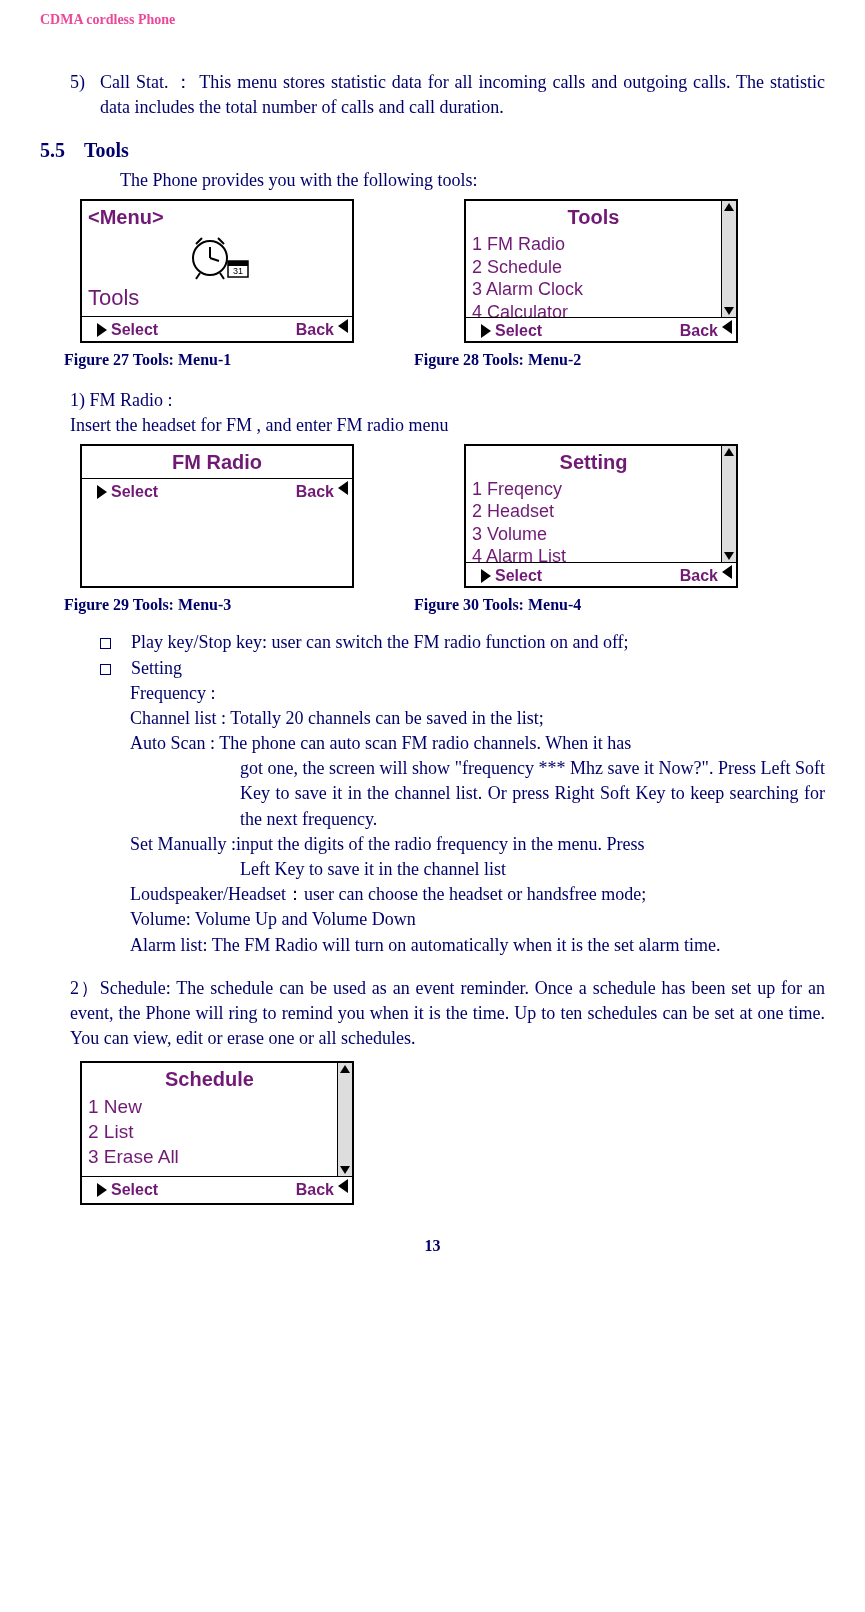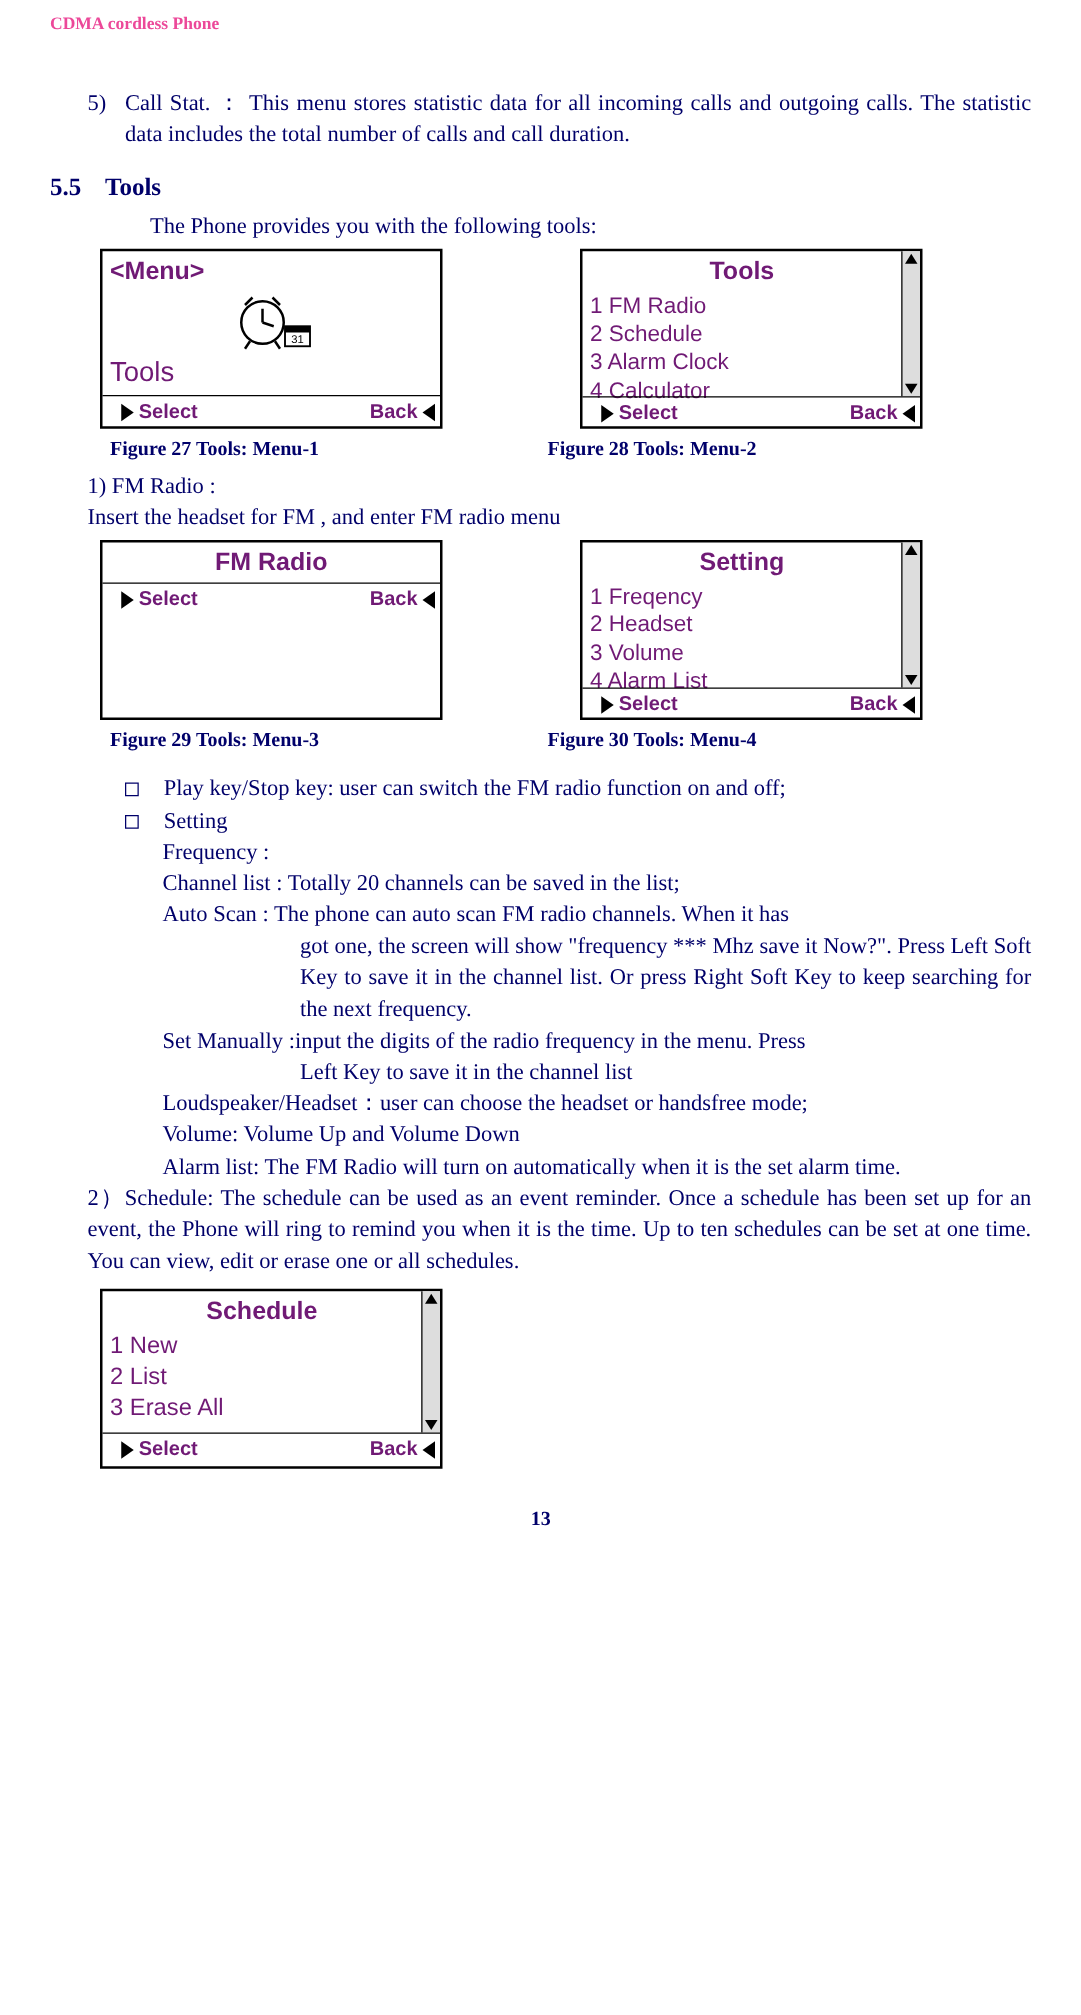--- a/index.html
+++ b/index.html
@@ -113,39 +113,39 @@
   .screens-row {
     display: flex;
     gap: 110px;
     margin-left: 40px;
     margin-top: 6px;
   }
   .captions-row {
     display: flex;
     margin-top: 6px;
   }
-  .cap1 { margin-left: 48px; width: 350px; }
+  .cap1 { margin-left: 24px; width: 350px; }
   .cap2 { }
   .bullet-row {
     display: flex;
     margin-left: 60px;
   }
   .bullet-sq {
     width: 9px; height: 9px;
     border: 1.5px solid #00006a;
     margin-top: 8px;
     margin-right: 20px;
     flex-shrink: 0;
   }
   .sub-indent { margin-left: 90px; }
   .auto-indent { margin-left: 200px; text-align: justify; }
   .justify { text-align: justify; }
   svg { display: block; }
   .sk-left { display: flex; align-items: center; padding-left: 11px; }
-  .sk-right { display: flex; align-items: center; }
+  .sk-right { display: flex; }
   .body-row { display: flex; height: 100%; }
   .body-main { flex: 1; padding: 0 6px; font-size: 18px; font-weight: normal; line-height: 1.25; }
   .tri-up { width:0;height:0;border-left:5px solid transparent;border-right:5px solid transparent;border-bottom:8px solid #000; }
   .tri-down { width:0;height:0;border-left:5px solid transparent;border-right:5px solid transparent;border-top:8px solid #000; }
 </style>
 </head>
 <body>
 
 <div class="header">CDMA cordless Phone</div>
 
@@ -217,21 +217,21 @@
         </span>
     </div>
   </div>
 </div>
 
 <div class="captions-row">
   <div class="cap1" style="font-weight:bold;font-size:16px">Figure 27 Tools: Menu-1</div>
   <div class="cap2" style="font-weight:bold;font-size:16px">Figure 28 Tools: Menu-2</div>
 </div>
 
-<div class="indent-1" style="margin-top:4px">1)  FM Radio :</div>
+<div class="indent-1" style="margin-top:16px">1)  FM Radio :</div>
 <div class="indent-1">Insert the headset for FM , and enter FM radio menu</div>
 
 <div class="screens-row">
   <div class="phone-screen">
     <div class="phone-title-center">FM Radio</div>
     <div class="phone-softkeys">
       <span class="sk-left">
           <span class="tri-right"></span>
           <span>Select</span>
         </span>
@@ -289,21 +289,21 @@
 <div class="sub-indent">Frequency :</div>
 <div class="sub-indent">Channel list : Totally 20 channels can be saved in the list;</div>
 <div class="sub-indent justify">Auto Scan : The phone can auto scan FM radio channels. When it has</div>
 <div class="auto-indent">got one, the screen will show "frequency *** Mhz save it Now?". Press  Left Soft Key to save it in the channel list. Or press Right Soft Key to keep searching for the next frequency.</div>
 <div class="sub-indent justify">Set Manually :input the digits of the radio frequency in the menu. Press</div>
 <div class="auto-indent">Left Key to save it in the channel list</div>
 <div class="sub-indent">Loudspeaker/Headset：user can choose the headset or handsfree mode;</div>
 <div class="sub-indent">Volume:  Volume Up and  Volume Down</div>
 <div class="sub-indent justify">Alarm list: The FM Radio will turn on automatically when it is the set alarm time.</div>
 
-<div class="indent-1 justify" style="">2）Schedule: The schedule can be used as an event reminder. Once a schedule has been set up for an event, the Phone will ring to remind you when it is the time. Up to ten schedules can be set at one time. You can view, edit or erase one or all schedules.</div>
+<div class="indent-1 justify" style="margin-top:18px">2）Schedule: The schedule can be used as an event reminder. Once a schedule has been set up for an event, the Phone will ring to remind you when it is the time. Up to ten schedules can be set at one time. You can view, edit or erase one or all schedules.</div>
 
 <div style="margin-left:40px;margin-top:10px">
   <div class="phone-screen">
     <div class="body-row" style="height:calc(100% - 24px)">
       <div style="flex:1;display:flex;flex-direction:column">
         <div class="phone-title-center">Schedule</div>
         <div class="body-main" style="font-size:19px;line-height:1.3">
           <div>1 New</div>
           <div>2 List</div>
           <div>3 Erase All</div>

